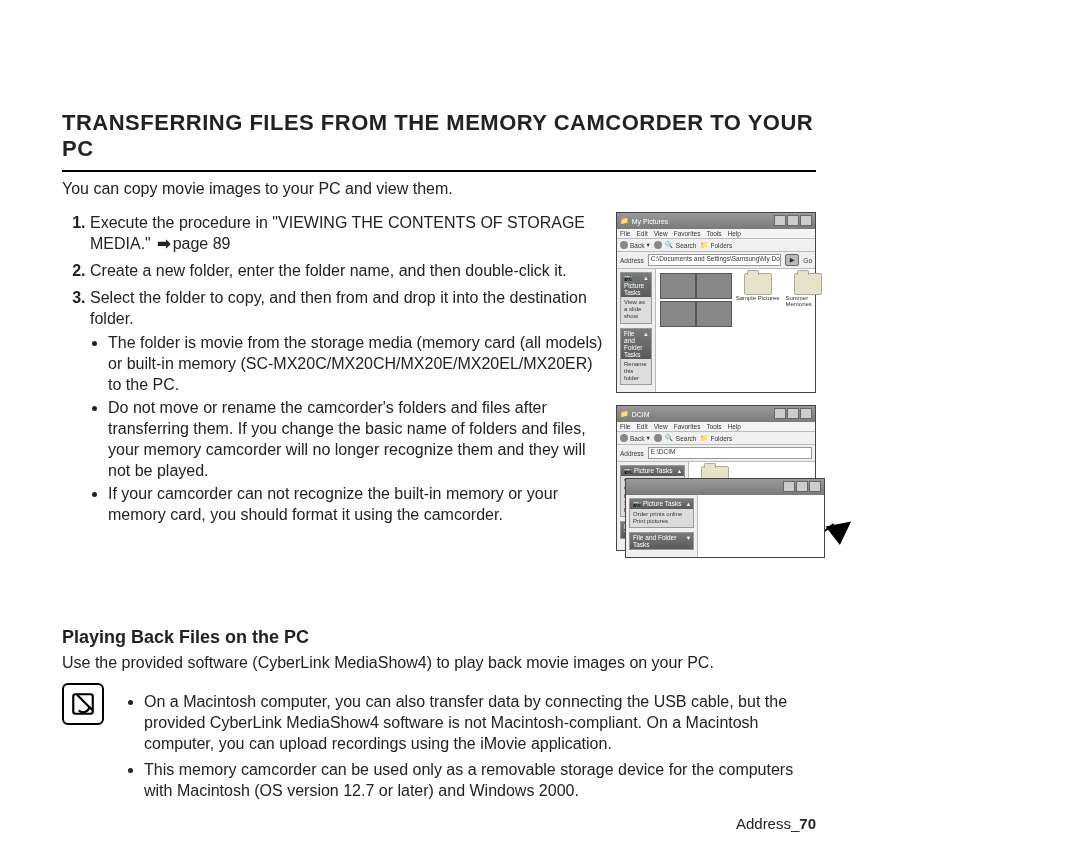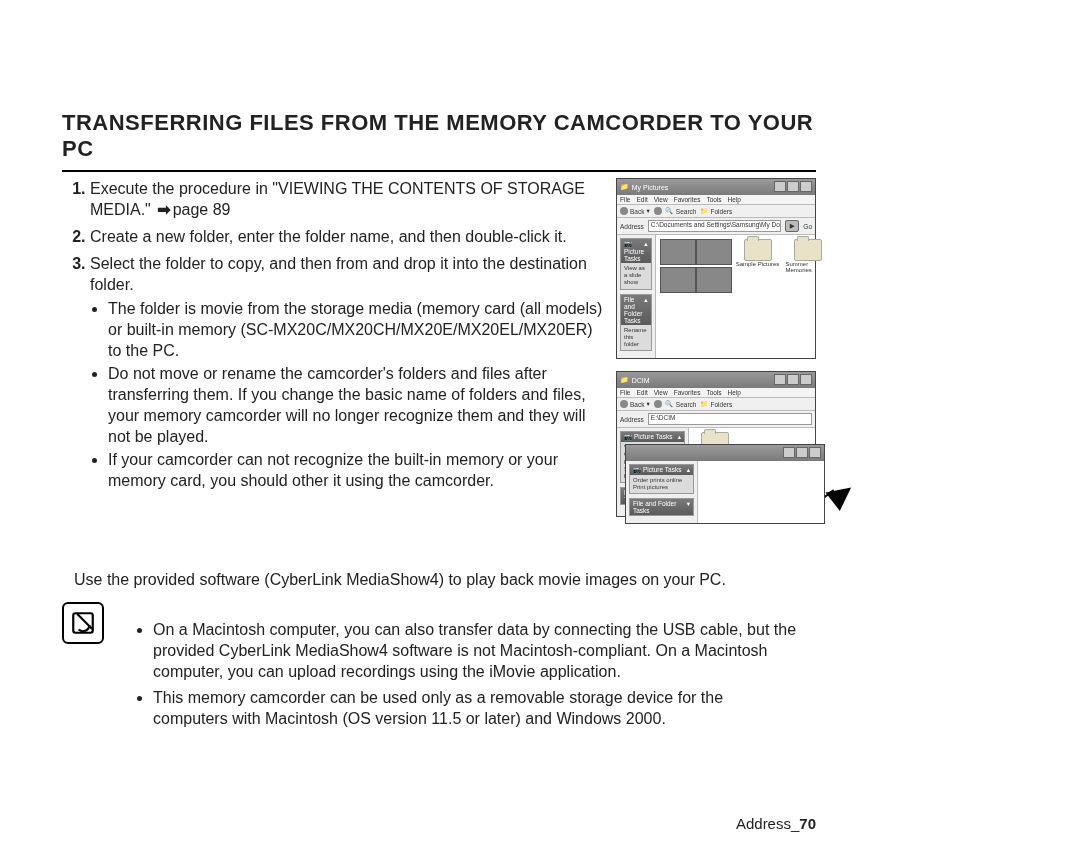--- a/index.html
+++ b/index.html
@@ -162,70 +162,71 @@
 
   h2.sub-title {
     clear: both;
     font-size: 18px;
     font-weight: bold;
     margin: 36px 0 4px 0;
   }
   .plain {
     font-size: 16px;
     line-height: 1.32;
-    margin: 12px;
+    margin: 0;
   }
   .note-row {
     display:flex;
     align-items:flex-start;
     margin-top: 10px;
   }
   .note-icon {
     width:38px; height:38px; border:2px solid #000; border-radius:6px;
     display:flex; align-items:center; justify-content:center;
     margin-right: 14px; flex-shrink:0;
     position:relative;
   }
   .note-icon svg { width:26px; height:26px; }
   ul.note-list {
-    margin:17px; padding-left:18px; font-size:16px; line-height:1.32;
+    margin:8px; padding-left:18px; font-size:16px; line-height:1.32;
   }
   ul.note-list li { margin-bottom:4px; }
 
   .footer {
     position:absolute;
     bottom: 34px;
     right: 62px;
     font-size: 15px;
   }
   .footer b { font-weight:bold; }
 </style>
 </head>
 <body>
 
 <div class="page">
   <h1 class="title">TRANSFERRING FILES FROM THE MEMORY CAMCORDER TO YOUR PC</h1>
+  <p class="intro">You can copy movie images to your PC and view them.</p>
 
   <div class="content">
     <div class="text-col">
       <ol class="steps">
         <li>
           <span class="step-body">
             <span>Execute the procedure in "VIEWING THE CONTENTS OF STORAGE MEDIA." </span><span class="arrow-chip">➡</span><span>page 89</span>
           </span>
         </li>
         <li>
           <span class="step-body">Create a new folder, enter the folder name, and then double-click it.</span>
         </li>
         <li>
           <span class="step-body">Select the folder to copy, and then from and drop it into the destination folder.</span>
           <ul class="sub">
             <li>The folder is movie from the storage media (memory card (all models) or built-in memory (SC-MX20C/MX20CH/MX20E/MX20EL/MX20ER) to the PC.</li>
             <li>Do not move or rename the camcorder's folders and files after transferring them. If you change the basic name of folders and files, your memory camcorder will no longer recognize them and they will not be played.</li>
-            <li>If your camcorder can not recognize the built-in memory or your memory card, you should other it using the camcorder.</li>
+            <li>If your camcorder can not recognize the built-in memory or your memory card, you should format it using the camcorder.</li>
           </ul>
         </li>
       </ol>
     </div>
 
     <div class="figures">
 
       <div class="win">
         <div class="titlebar">
           <div class="t-left">
@@ -370,32 +371,33 @@
                   </div>
               </div>
             </div>
             <div class="main"></div>
           </div>
         </div>
       </div>
     </div>
   </div>
 
+  <h2 class="sub-title">Playing Back Files on the PC</h2>
   <p class="plain">Use the provided software (CyberLink MediaShow4) to play back movie images on your PC.</p>
 
   <div class="note-row">
     <div class="note-icon">
       <svg viewBox="0 0 24 24" fill="none" stroke="#000" stroke-width="2">
         <rect x="3" y="3" width="18" height="18" rx="2"></rect>
         <path d="M7 4 L20 17" stroke-linecap="round"></path>
         <path d="M8 18 a6 6 0 0 0 10 -4"></path>
       </svg>
     </div>
     <ul class="note-list">
       <li>On a Macintosh computer, you can also transfer data by connecting the USB cable, but the provided CyberLink MediaShow4 software is not Macintosh-compliant. On a Macintosh computer, you can upload recordings using the iMovie application.</li>
-      <li>This memory camcorder can be used only as a removable storage device for the computers with Macintosh (OS version 11.5 or later) and Windows 2000.</li>
+      <li>This memory camcorder can be used only as a removable storage device for the computers with Macintosh (OS version 12.7 or later) and Windows 2000.</li>
     </ul>
   </div>
 
   <div class="footer">
     <span>Address</span><span>_</span><b>70</b>
   </div>
 </div>
 
 </body></html>

